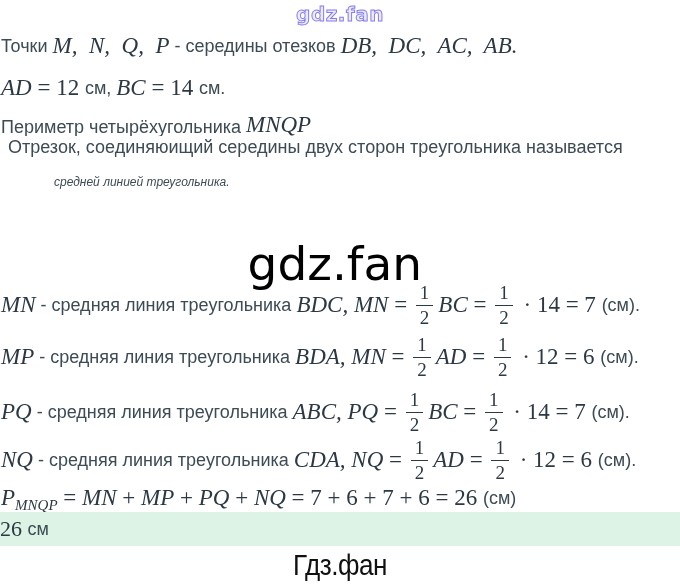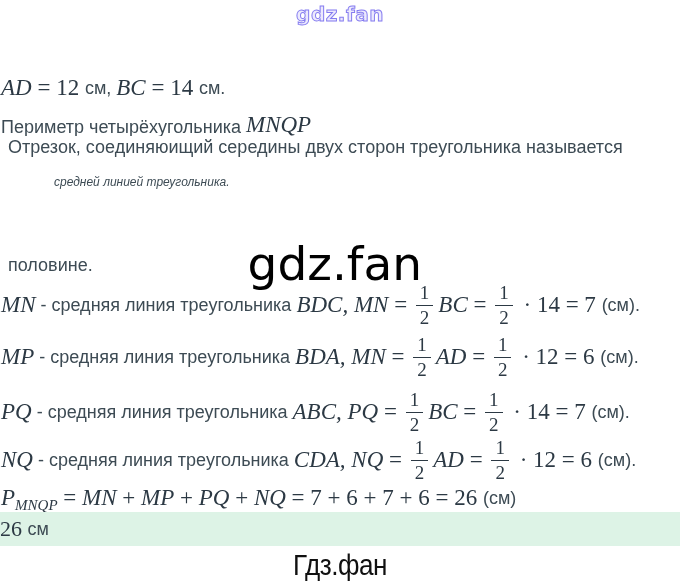--- a/index.html
+++ b/index.html
@@ -65,31 +65,31 @@
     transform:scaleX(0.9);letter-spacing:-0.5px;
   }
 </style>
 </head>
 <body>
 
 <div class="page" style="--text: #3d4b54; --math: #2c3944; --band-bg: #ddf3e6; --wm-top: #857cf0; --footer-text: #101010; --wm-center: #000000;">
 
   <div class="abs wm-top">gdz.fan</div>
 
+  <div id="line-points" class="math-line"><span class="seg-t">Точки </span><span class="seg-v">M,  N,  Q,  P</span><span class="seg-t"> - середины отезков </span><span class="seg-v">DB,  DC,  AC,  AB.</span></div>
 
   <div id="line-given" class="math-line"><span class="seg-v">AD</span><span class="seg-n"> = 12 </span><span class="seg-t">см, </span><span class="seg-v">BC</span><span class="seg-n"> = 14 </span><span class="seg-t">см.</span></div>
 
   <div id="clip-perimetr">
     <div id="line-perimetr"><span class="seg-t">Периметр четырёхугольника </span><span class="seg-v">MNQP</span></div>
   </div>
 
   <div id="line-def1" class="sans-line">Отрезок, соединяюищий середины двух сторон треугольника называется</div>
   <div id="line-def2" class="sans-line italic-line">средней линией треугольника.</div>
 
-  <div id="line-prop2" class="sans-line">половине.</div>
 
   <div class="abs wm-center">gdz.fan</div>
 
   <div id="line-mn" class="math-line"><span class="seg-v">MN</span><span class="seg-t"> - средняя линия треугольника </span><span class="seg-v">BDC, MN</span><span class="seg-n"> = </span><span class="seg-f"><span class="fnum">1</span><span class="fden">2</span></span><span class="seg-v">BC</span><span class="seg-n"> = </span><span class="seg-f"><span class="fnum">1</span><span class="fden">2</span></span><span class="seg-n"> · 14 = 7 </span><span class="seg-t">(см).</span></div>
   <div id="line-mp" class="math-line"><span class="seg-v">MP</span><span class="seg-t"> - средняя линия треугольника </span><span class="seg-v">BDA, MN</span><span class="seg-n"> = </span><span class="seg-f"><span class="fnum">1</span><span class="fden">2</span></span><span class="seg-v">AD</span><span class="seg-n"> = </span><span class="seg-f"><span class="fnum">1</span><span class="fden">2</span></span><span class="seg-n"> · 12 = 6 </span><span class="seg-t">(см).</span></div>
   <div id="line-pq" class="math-line"><span class="seg-v">PQ</span><span class="seg-t"> - средняя линия треугольника </span><span class="seg-v">ABC, PQ</span><span class="seg-n"> = </span><span class="seg-f"><span class="fnum">1</span><span class="fden">2</span></span><span class="seg-v">BC</span><span class="seg-n"> = </span><span class="seg-f"><span class="fnum">1</span><span class="fden">2</span></span><span class="seg-n"> · 14 = 7 </span><span class="seg-t">(см).</span></div>
   <div id="line-nq" class="math-line"><span class="seg-v">NQ</span><span class="seg-t"> - средняя линия треугольника </span><span class="seg-v">CDA, NQ</span><span class="seg-n"> = </span><span class="seg-f"><span class="fnum">1</span><span class="fden">2</span></span><span class="seg-v">AD</span><span class="seg-n"> = </span><span class="seg-f"><span class="fnum">1</span><span class="fden">2</span></span><span class="seg-n"> · 12 = 6 </span><span class="seg-t">(см).</span></div>
   <div id="line-ptotal" class="math-line"><span class="seg-v">P</span><span class="seg-sub">MNQP</span><span class="seg-n"> = </span><span class="seg-v">MN</span><span class="seg-n"> + </span><span class="seg-v">MP</span><span class="seg-n"> + </span><span class="seg-v">PQ</span><span class="seg-n"> + </span><span class="seg-v">NQ</span><span class="seg-n"> = 7 + 6 + 7 + 6 = 26 </span><span class="seg-t">(см)</span></div>
 
   <div class="answer-band">

